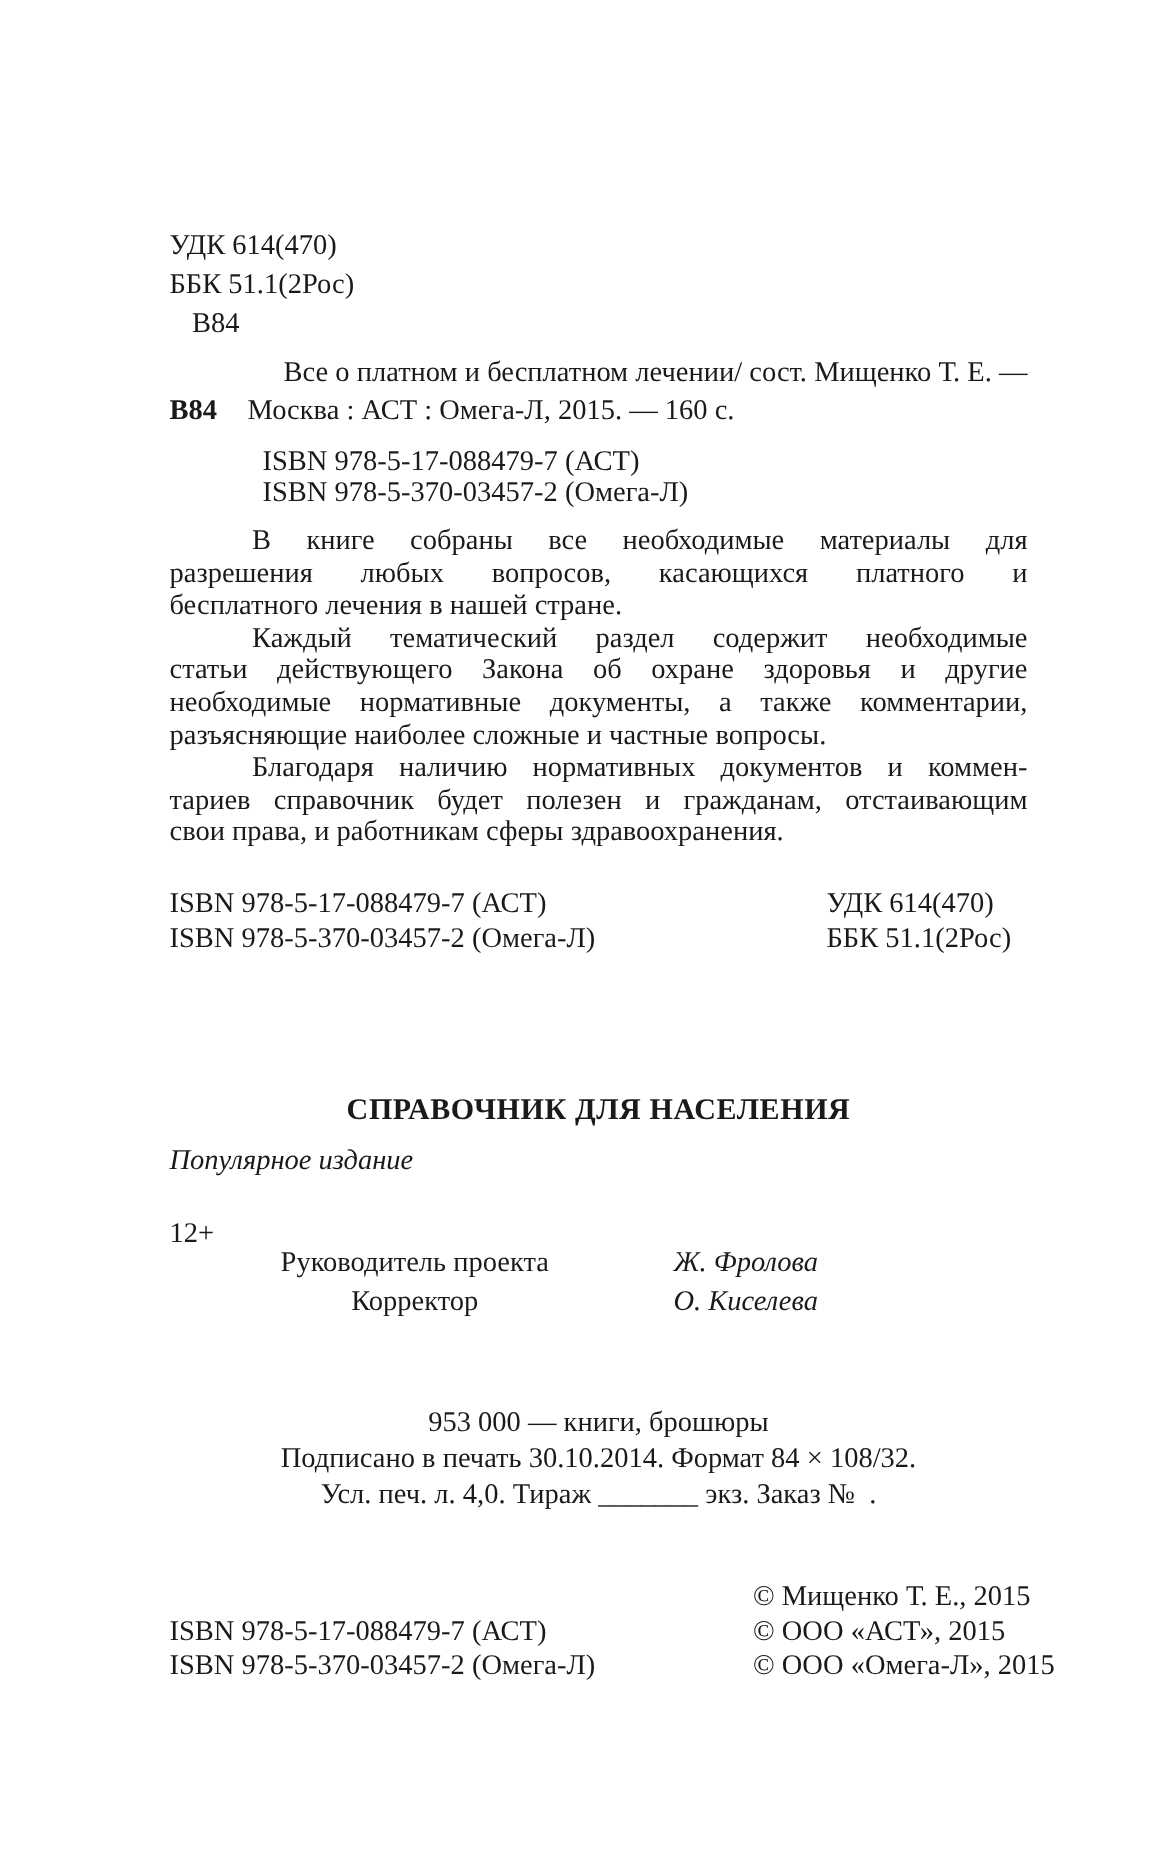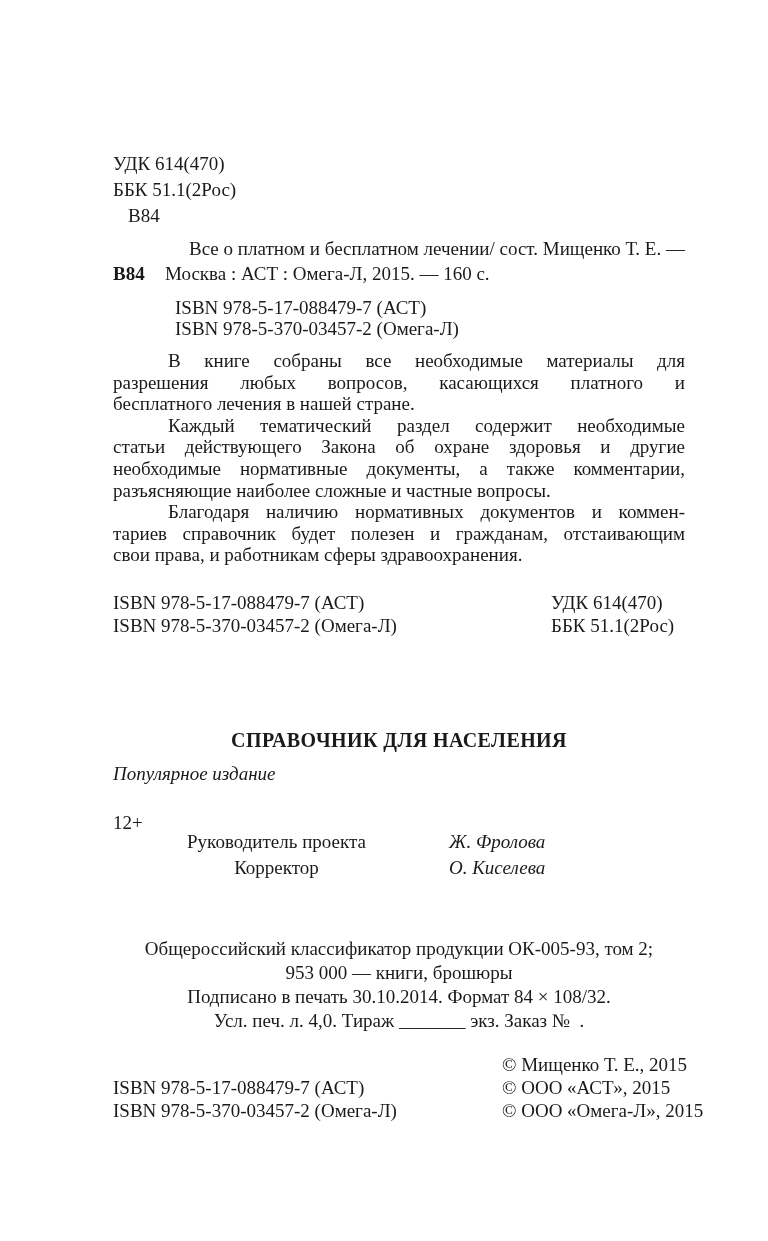--- a/index.html
+++ b/index.html
@@ -127,21 +127,20 @@
       <span class="role">Руководитель проекта</span>
       <span class="name">Ж. Фролова</span>
     </div>
     <div class="row">
       <span class="role">Корректор</span>
       <span class="name">О. Киселева</span>
     </div>
   </div>
 
   <div class="block" id="printing">
-    <div class="line pre">Общероссийский классификатор продукции ОК-005-93, том 2;</div>
     <div class="line pre">953 000 — книги, брошюры</div>
     <div class="line pre">Подписано в печать 30.10.2014. Формат 84 × 108/32.</div>
     <div class="line pre">Усл. печ. л. 4,0. Тираж _______ экз. Заказ №  .</div>
   </div>
 
   <div class="block" id="footer">
     <div class="col-left">
       <div class="line pre">ISBN 978-5-17-088479-7 (АСТ)</div>
       <div class="line pre">ISBN 978-5-370-03457-2 (Омега-Л)</div>
     </div>

